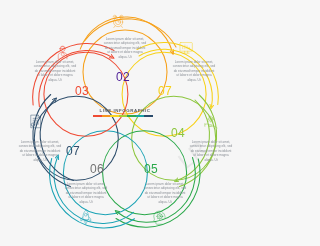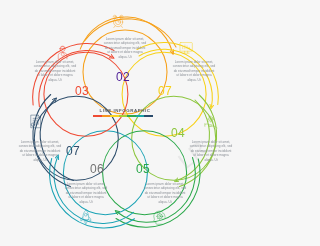--- a/index.html
+++ b/index.html
@@ -213,21 +213,21 @@
         <i style="background: rgb(47, 168, 79);"></i>
         <i style="background: rgb(25, 165, 168);"></i>
         <i style="background: rgb(42, 75, 107);"></i>
       </div>
   </div>
 
   <div class="seg-num" style="left:75px;top:84px;color:#ef4a33;">03</div>
   <div class="seg-num" style="left:116px;top:70px;color:#4c1d95;">02</div>
   <div class="seg-num" style="left:158px;top:84px;color:#f7d117;">07</div>
   <div class="seg-num" style="left:171px;top:126px;color:#8cc63e;">04</div>
-  <div class="seg-num" style="left:136px;top:162px;color:#2aa84a;">05</div>
+  <div class="seg-num" style="left:144px;top:162px;color:#2aa84a;">05</div>
   <div class="seg-num" style="left:90px;top:162px;color:#737373;">06</div>
   <div class="seg-num" style="left:66px;top:144px;color:#2d4d6b;">07</div>
 
   <div class="seg-text" style="left:33px;top:60px;">Lorem ipsum dolor sit amet, consectetur adipiscing elit, sed do eiusmod tempor incididunt ut labore et dolore magna aliqua. Ut</div>
   <div class="seg-text" style="left:103px;top:37px;">Lorem ipsum dolor sit amet, consectetur adipiscing elit, sed do eiusmod tempor incididunt ut labore et dolore magna aliqua. Ut</div>
   <div class="seg-text" style="left:172px;top:60px;">Lorem ipsum dolor sit amet, consectetur adipiscing elit, sed do eiusmod tempor incididunt ut labore et dolore magna aliqua. Ut</div>
   <div class="seg-text" style="left:189px;top:140px;">Lorem ipsum dolor sit amet, consectetur adipiscing elit, sed do eiusmod tempor incididunt ut labore et dolore magna aliqua. Ut</div>
   <div class="seg-text" style="left:143px;top:182px;">Lorem ipsum dolor sit amet, consectetur adipiscing elit, sed do eiusmod tempor incididunt ut labore et dolore magna aliqua. Ut</div>
   <div class="seg-text" style="left:64px;top:182px;">Lorem ipsum dolor sit amet, consectetur adipiscing elit, sed do eiusmod tempor incididunt ut labore et dolore magna aliqua. Ut</div>
   <div class="seg-text" style="left:18px;top:140px;">Lorem ipsum dolor sit amet, consectetur adipiscing elit, sed do eiusmod tempor incididunt ut labore et dolore magna aliqua. Ut</div>

